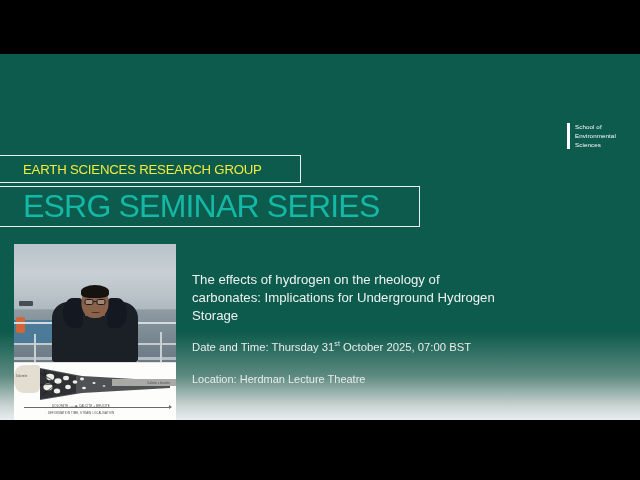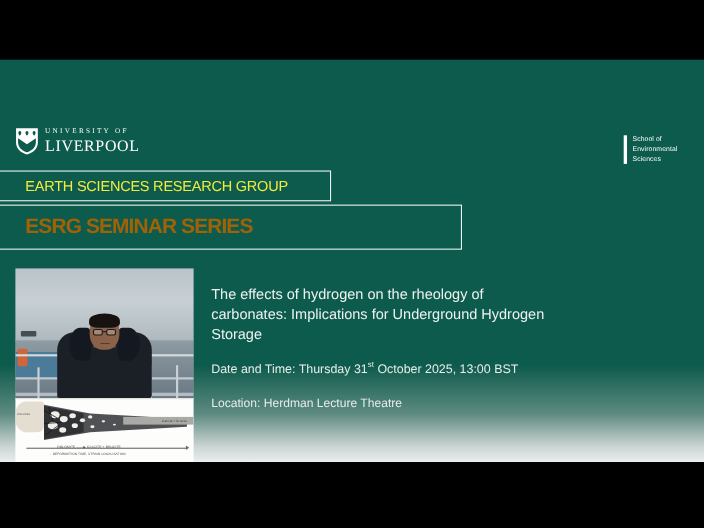--- a/index.html
+++ b/index.html
@@ -47,21 +47,21 @@
   .banner-esrg span {
     font-size:13.2px; font-weight:normal; color:#f2ec3f;
     letter-spacing:-0.2px; white-space:nowrap;
   }
   .banner-title {
     position:absolute; left:-8px; top:132px; width:428px; height:41px;
     border:1.2px solid rgba(255,255,255,.92);
     display:flex; align-items:center; padding-left:30px;
   }
   .banner-title span {
-    font-size:19px; font-weight:bold; color:#a16207;
+    font-size:32px; font-weight:normal; color:#14b8a6;
     letter-spacing:-0.8px; white-space:nowrap;
   }
 
   
   .media-col { position:absolute; left:14px; top:190px; width:162px; }
   .photo-wrap {
     position:relative; width:162px; height:118px; overflow:hidden; background:#8a9aa4;
   }
   
   .ph-sky { position:absolute; inset:0 0 44% 0;
@@ -124,21 +124,21 @@
   .dg-cap2 { position:absolute; left:30px; top:48px; font-size:2.9px; color:#4a4a46;
     letter-spacing:.1px; white-space:nowrap; }
 
   
   .text-col { position:absolute; left:192px; top:194px; width:360px; }
   .speaker {
     font-size:16.6px; font-weight:bold; color:#fff; letter-spacing:-0.35px;
     white-space:nowrap; line-height:1.2;
   }
   .talk-title {
-    margin-top:11px; font-size:13.2px; color:#edf2f1; line-height:1.38;
+    margin-top:23px; font-size:13.2px; color:#edf2f1; line-height:1.38;
     font-weight:400; max-width:320px;
   }
   .meta { margin-top:13px; font-size:11.3px; color:#e7eceb; line-height:1.5; }
   .meta-loc { margin-top:17px; font-size:11px; color:#e7eceb; }
   .meta sup { font-size:7.2px; vertical-align:super; }
 
   
   .geohub {
     position:absolute; left:557px; top:286px; width:72px; height:72px;
     border-radius:50%; overflow:hidden; background:#1b2240;
@@ -163,36 +163,20 @@
 </head>
 <body>
 
 <div id="stage">
 
   <div class="letterbox-top"></div>
 
   <div id="slide">
     <div class="slide-bg"></div>
 
-    <div class="uol-logo">
-      <svg class="uol-shield" viewBox="0 0 21 25">
-        <path d="M0.6 0.6 H20.4 V13.5 C20.4 19.3 15.9 23 10.5 24.4 C5.1 23 0.6 19.3 0.6 13.5 Z" fill="#ffffff"></path>
-        <path d="M2.4 9.6 L10.5 15.2 L18.6 9.6 L18.6 13.4 C18.6 18.1 14.9 21.3 10.5 22.5
-                 C6.1 21.3 2.4 18.1 2.4 13.4 Z" fill="#0d5b4c"></path>
-        <g fill="#0d5b4c">
-          <path d="M4.0 3.2 c0.9 0 1.3 0.7 1.3 1.5 c0 1.1 -0.6 2.1 -1.3 2.6 c-0.7 -0.5 -1.3 -1.5 -1.3 -2.6 c0 -0.8 0.4 -1.5 1.3 -1.5 z"></path>
-          <path d="M10.5 3.2 c0.9 0 1.3 0.7 1.3 1.5 c0 1.1 -0.6 2.1 -1.3 2.6 c-0.7 -0.5 -1.3 -1.5 -1.3 -2.6 c0 -0.8 0.4 -1.5 1.3 -1.5 z"></path>
-          <path d="M17.0 3.2 c0.9 0 1.3 0.7 1.3 1.5 c0 1.1 -0.6 2.1 -1.3 2.6 c-0.7 -0.5 -1.3 -1.5 -1.3 -2.6 c0 -0.8 0.4 -1.5 1.3 -1.5 z"></path>
-        </g>
-      </svg>
-      <span class="uol-words">
-        <span class="uol-university">UNIVERSITY OF</span>
-        <span class="uol-liverpool">LIVERPOOL</span>
-      </span>
-    </div>
 
     <div class="school-block">
       <div class="school-bar"></div>
       <div class="school-lines">
         <span>School of</span>
         <span>Environmental</span>
         <span>Sciences</span>
       </div>
     </div>
 
@@ -267,21 +251,21 @@
         <div class="dg-axis"></div>
         <div class="dg-arrowhead"></div>
         <div class="dg-cap1">DOLOMITE ——▶ CALCITE + BRUCITE</div>
         <div class="dg-cap2">→ DEFORMATION TIME, STRAIN LOCALISATION</div>
       </div>
     </div>
 
     <div class="text-col">
       <div class="talk-title">The effects of hydrogen on the rheology of carbonates: Implications for Underground Hydrogen Storage</div>
       <div class="meta">
-        <span>Date and Time: Thursday 31</span><sup>st</sup><span> October 2025, 13:00 BST</span>
+        <span>Date and Time: Thursday 31</span><sup>st</sup><span> October 2025, 07:00 BST</span>
       </div>
       <div class="meta-loc">Location: Herdman Lecture Theatre</div>
     </div>
 
 
   </div>
 
   <div class="letterbox-bottom"></div>
 </div>
 

